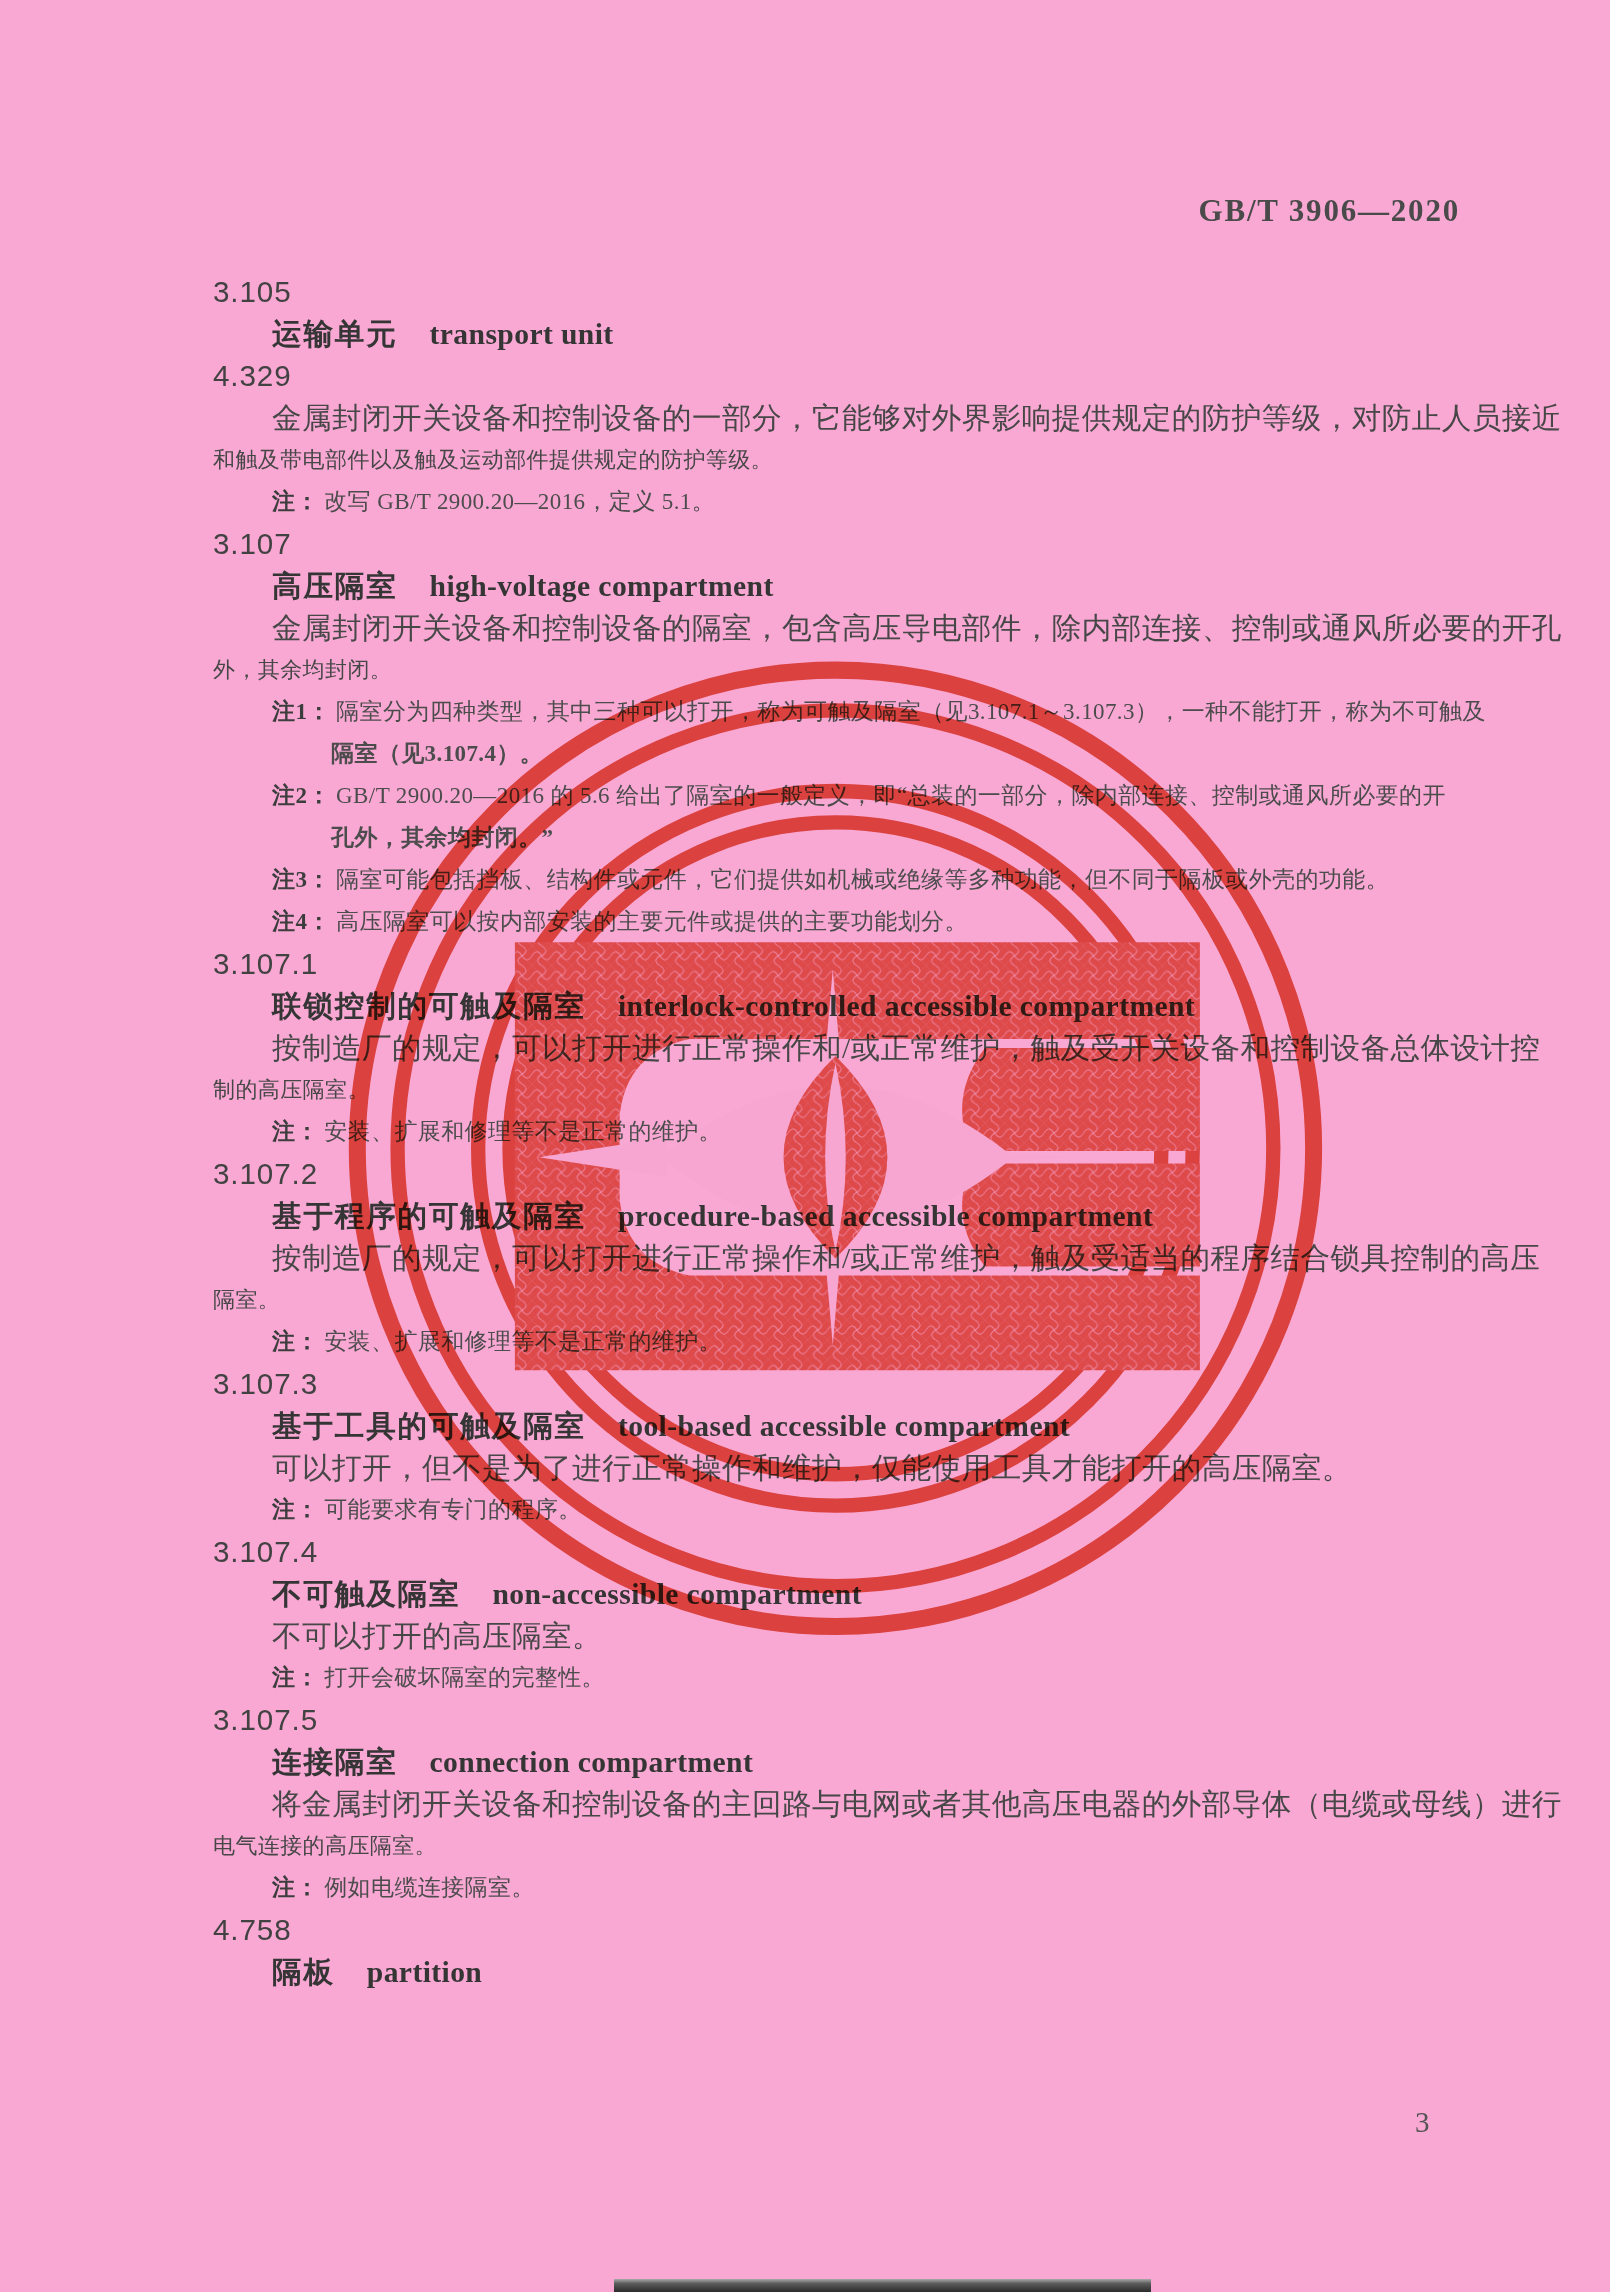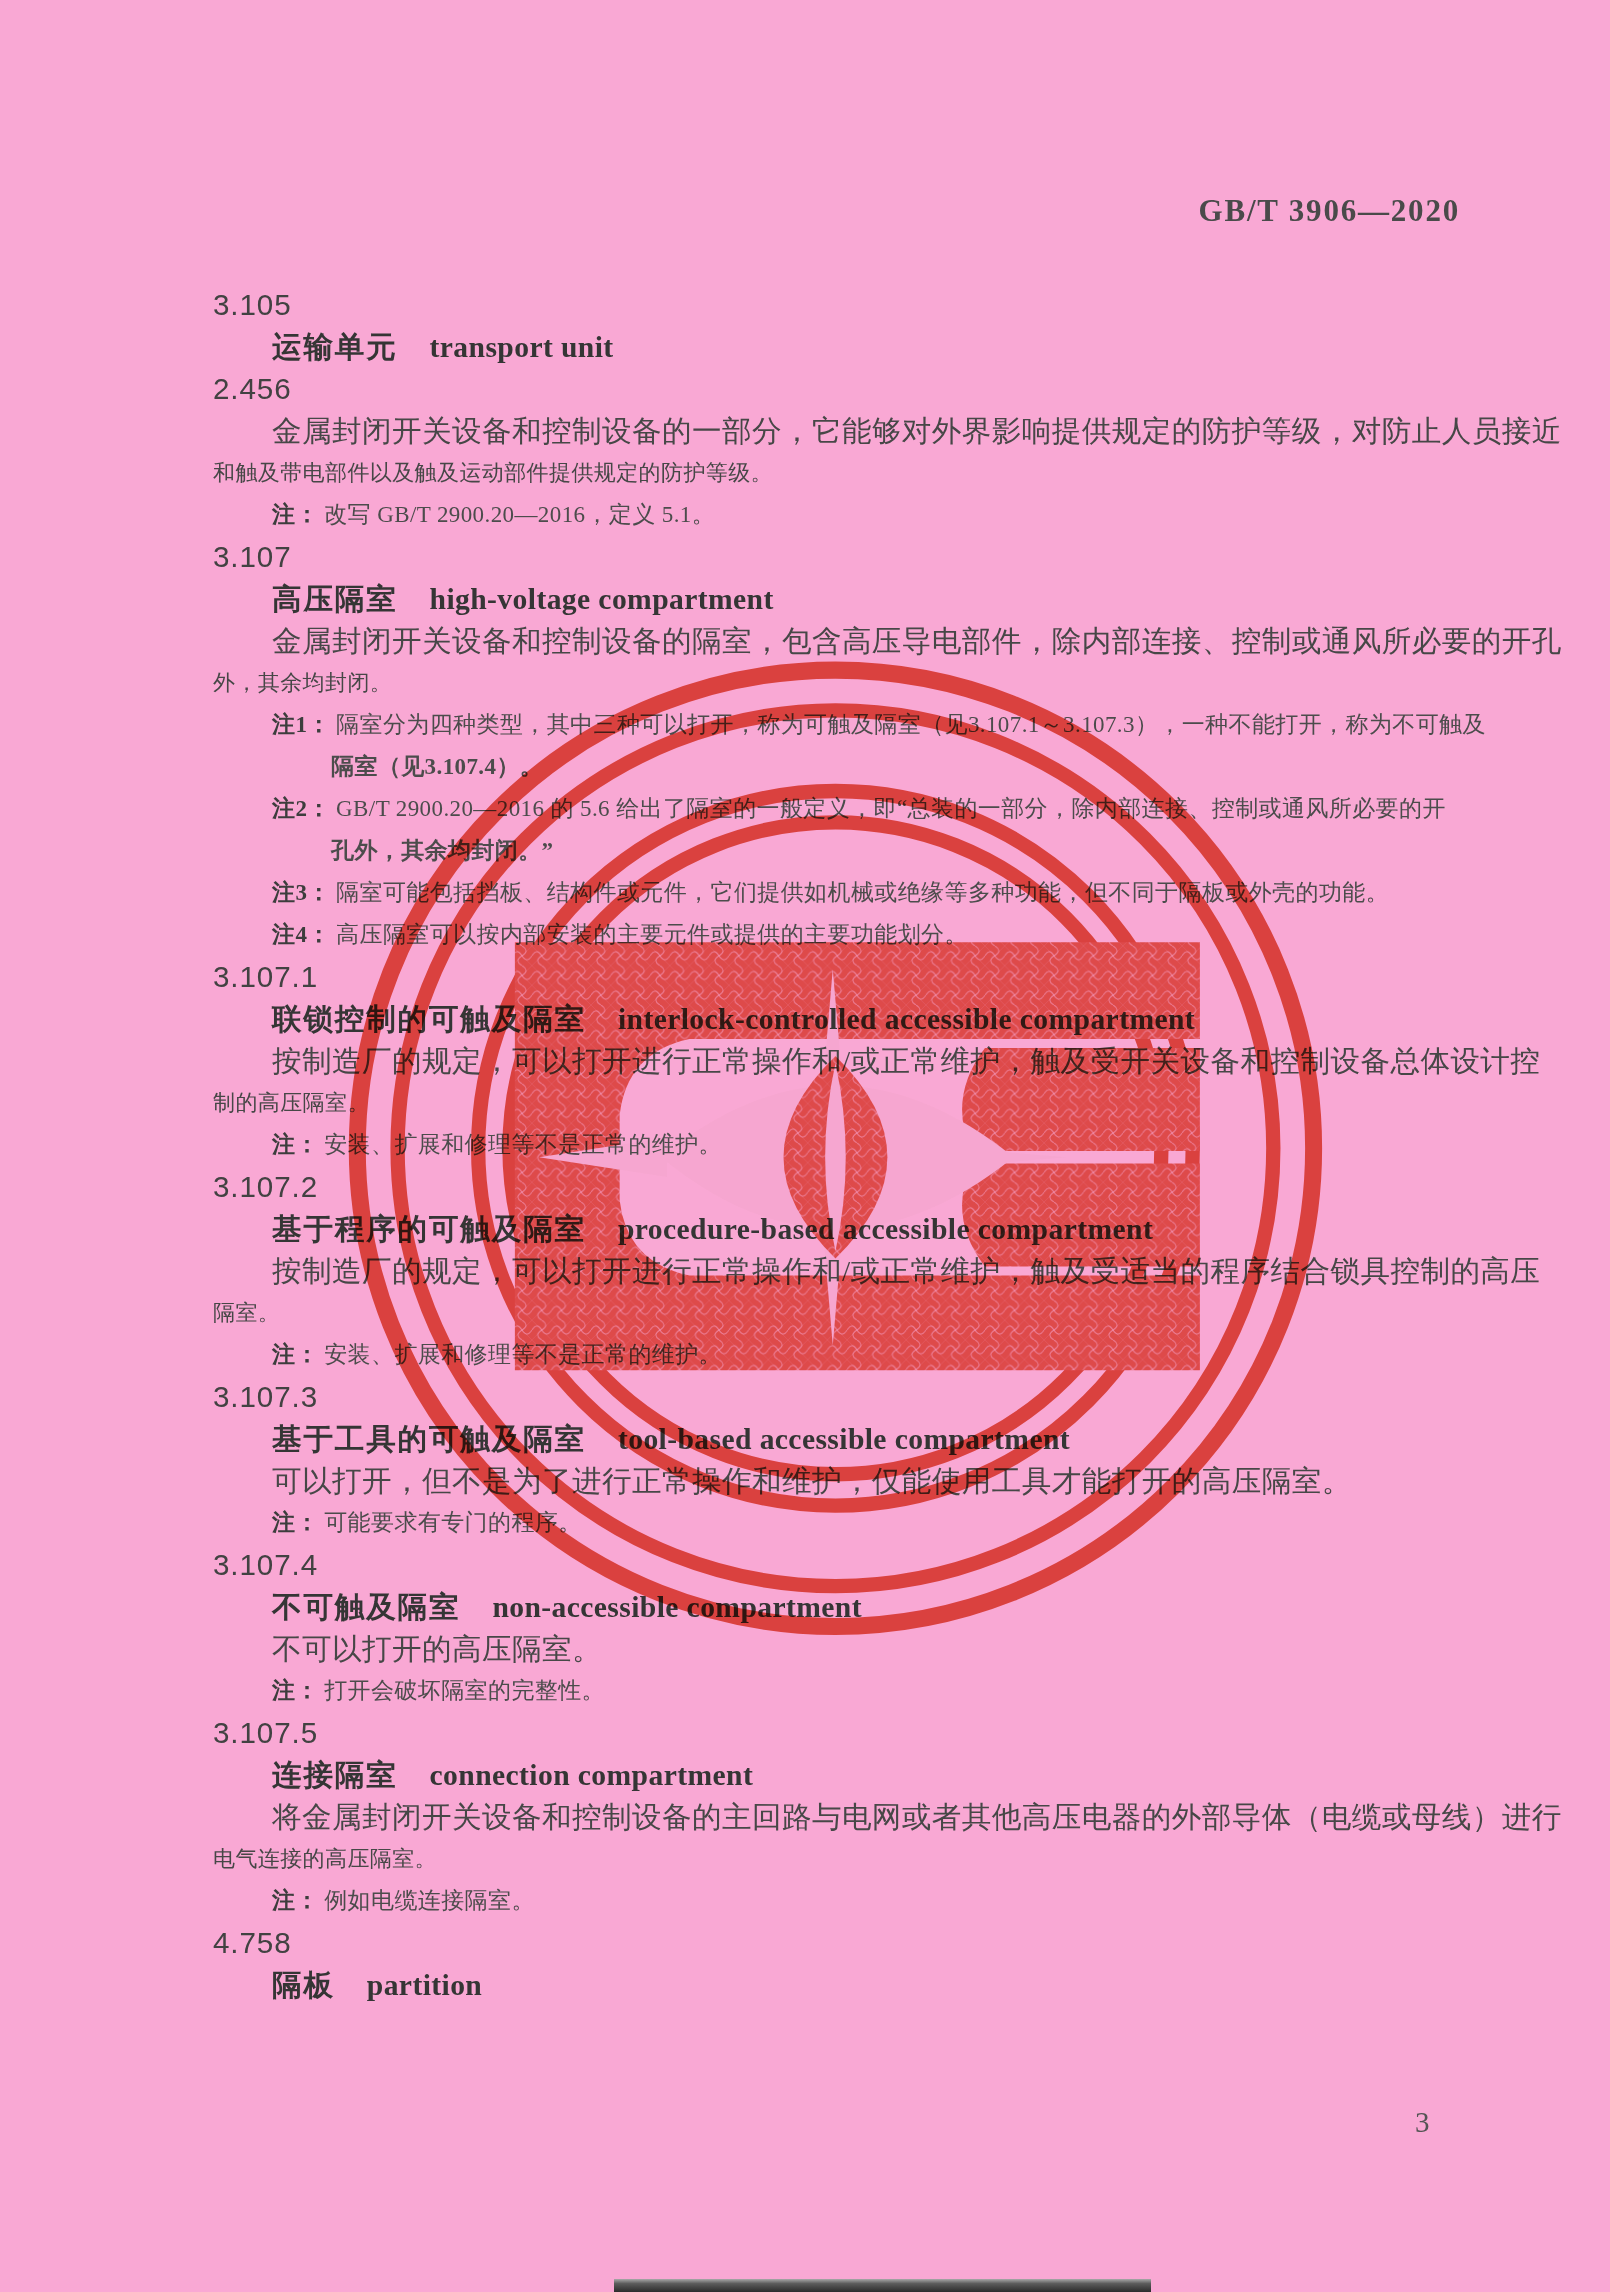--- a/index.html
+++ b/index.html
@@ -12,21 +12,21 @@
     color:#474747;
   }
   
   .std-code{
     position:absolute;top:193px;right:150px;
     font-size:31px;font-weight:bold;color:#4a4a4a;
     letter-spacing:1.8px;white-space:nowrap;
   }
   
   .doc{
-    position:absolute;left:213px;top:284px;right:107px;
+    position:absolute;left:213px;top:271px;right:107px;
   }
   .line{height:42px;line-height:42px;white-space:nowrap;}
   .num{font-size:29.6px;color:#424242;letter-spacing:0.9px;font-family:"Liberation Sans","DejaVu Sans",sans-serif;}
   .term{padding-left:59px;font-weight:bold;color:#353535;}
   .term .zh{font-size:29.6px;letter-spacing:1.8px;}
   .term .en{font-size:29.6px;margin-left:32px;letter-spacing:0.4px;}
   .body1{padding-left:59px;font-size:29.6px;letter-spacing:0.4px;color:#474747;}
   .bodyc{padding-left:0;font-size:22px;letter-spacing:0.4px;color:#474747;}
   .note{padding-left:59px;font-size:23px;color:#4c4c4c;letter-spacing:0.4px;}
   .notec{padding-left:118px;font-size:23px;color:#4c4c4c;letter-spacing:0.4px;font-weight:bold;}
@@ -50,21 +50,21 @@
 </head>
 <body>
 
 <div class="page">
 
   <div class="std-code">GB/T 3906—2020</div>
 
   <div class="doc">
       <div class="line num">3.105</div>
       <div class="line term"><span class="zh">运输单元</span><span class="en">transport unit</span></div>
-      <div class="line num">2.456</div>
+      <div class="line num">4.329</div>
       <div class="line body1">金属封闭开关设备和控制设备的一部分，它能够对外界影响提供规定的防护等级，对防止人员接近</div>
       <div class="line bodyc">和触及带电部件以及触及运动部件提供规定的防护等级。</div>
       <div class="line note"><span class="nlabel">注：</span>改写 GB/T 2900.20—2016，定义 5.1。</div>
       <div class="line num">3.107</div>
       <div class="line term"><span class="zh">高压隔室</span><span class="en">high-voltage compartment</span></div>
       <div class="line body1">金属封闭开关设备和控制设备的隔室，包含高压导电部件，除内部连接、控制或通风所必要的开孔</div>
       <div class="line bodyc">外，其余均封闭。</div>
       <div class="line note"><span class="nlabel">注1：</span>隔室分为四种类型，其中三种可以打开，称为可触及隔室（见3.107.1～3.107.3），一种不能打开，称为不可触及</div>
       <div class="line notec">隔室（见3.107.4）。</div>
       <div class="line note"><span class="nlabel">注2：</span>GB/T 2900.20—2016 的 5.6 给出了隔室的一般定义，即“总装的一部分，除内部连接、控制或通风所必要的开</div>

